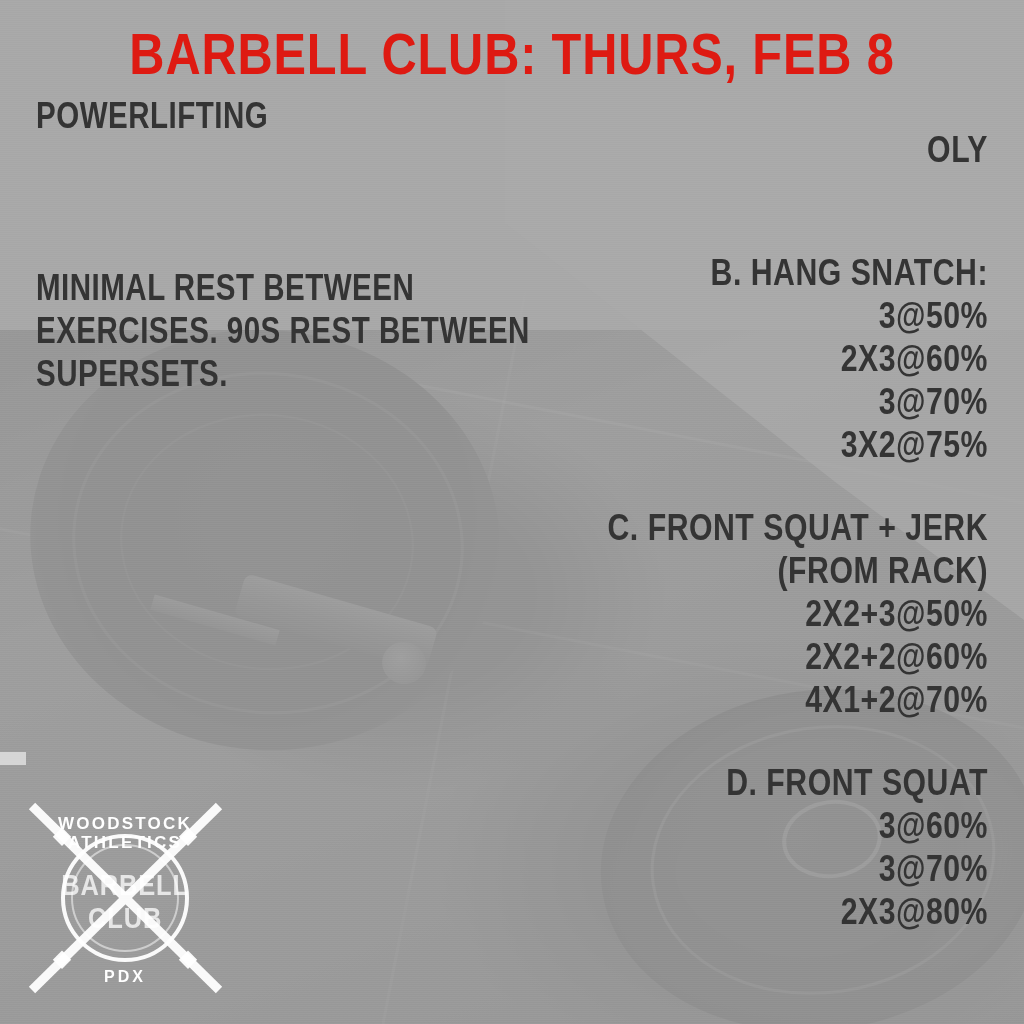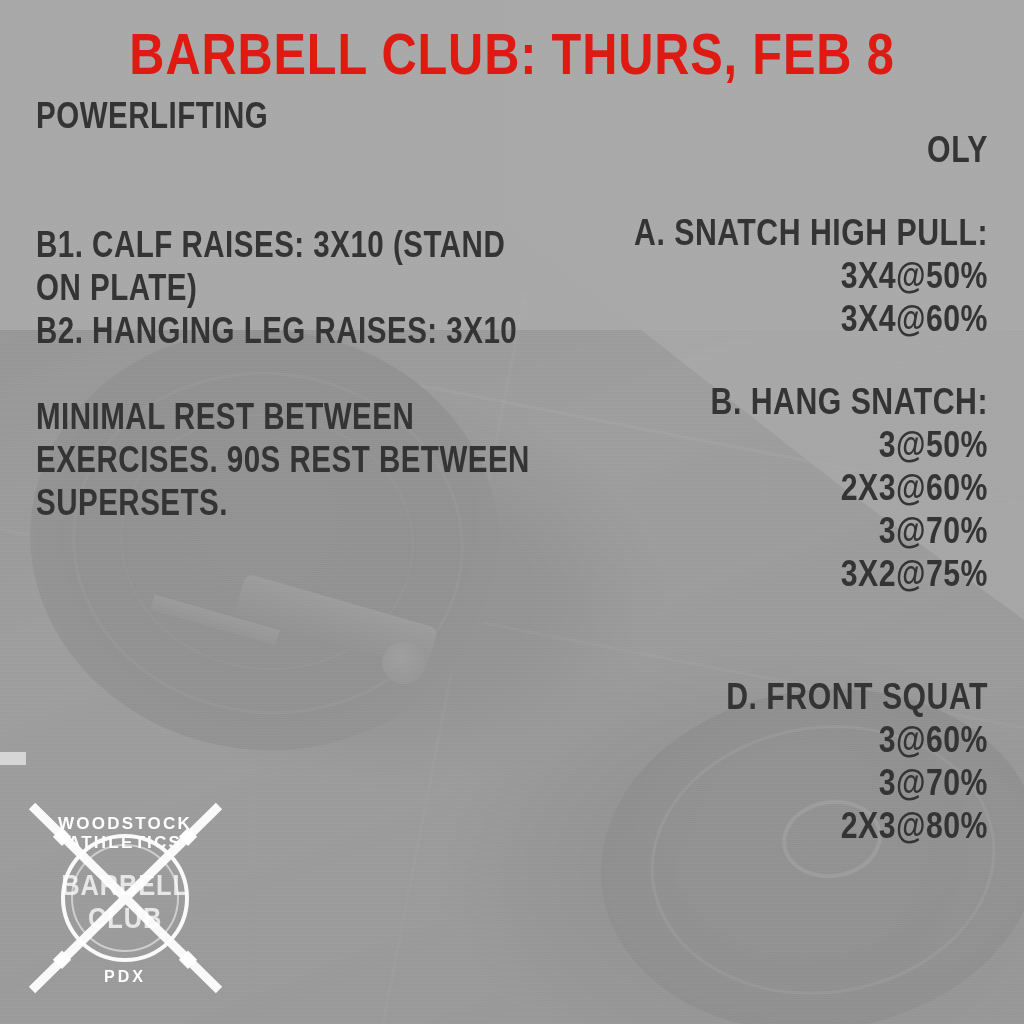--- a/index.html
+++ b/index.html
@@ -200,54 +200,51 @@
   <div class="bg-layer" id="grain"></div>
 
   <div id="title">BARBELL CLUB: THURS, FEB 8</div>
 
   <div id="left-col">
     <div class="lc-line lc-head">POWERLIFTING</div>
     <div class="gap"></div>
 
     <div class="gap"></div>
 
-    <div>
-      <div class="lc-line">B1. CALF RAISES: 3X10 (STAND</div>
-      <div class="lc-line">ON PLATE)</div>
-      <div class="lc-line">B2. HANGING LEG RAISES: 3X10</div>
-    </div>
     <div class="gap"></div>
 
     <div>
       <div class="lc-line">MINIMAL REST BETWEEN</div>
       <div class="lc-line">EXERCISES. 90S REST BETWEEN</div>
       <div class="lc-line">SUPERSETS.</div>
     </div>
   </div>
 
   <div id="right-col">
     <div class="rc-line">OLY</div>
     <div class="rc-gap"></div>
 
-    <div>
-      <div class="rc-line">A. SNATCH HIGH PULL:</div>
-      <div class="rc-line">3X4@50%</div>
-      <div class="rc-line">3X4@60%</div>
-    </div>
     <div class="rc-gap"></div>
 
     <div>
       <div class="rc-line">B. HANG SNATCH:</div>
       <div class="rc-line">3@50%</div>
       <div class="rc-line">2X3@60%</div>
       <div class="rc-line">3@70%</div>
       <div class="rc-line">3X2@75%</div>
     </div>
     <div class="rc-gap"></div>
 
+    <div>
+      <div class="rc-line">C. FRONT SQUAT + JERK</div>
+      <div class="rc-line">(FROM RACK)</div>
+      <div class="rc-line">2X2+3@50%</div>
+      <div class="rc-line">2X2+2@60%</div>
+      <div class="rc-line">4X1+2@70%</div>
+    </div>
     <div class="rc-gap"></div>
 
     <div>
       <div class="rc-line">D. FRONT SQUAT</div>
       <div class="rc-line">3@60%</div>
       <div class="rc-line">3@70%</div>
       <div class="rc-line">2X3@80%</div>
     </div>
   </div>
 

